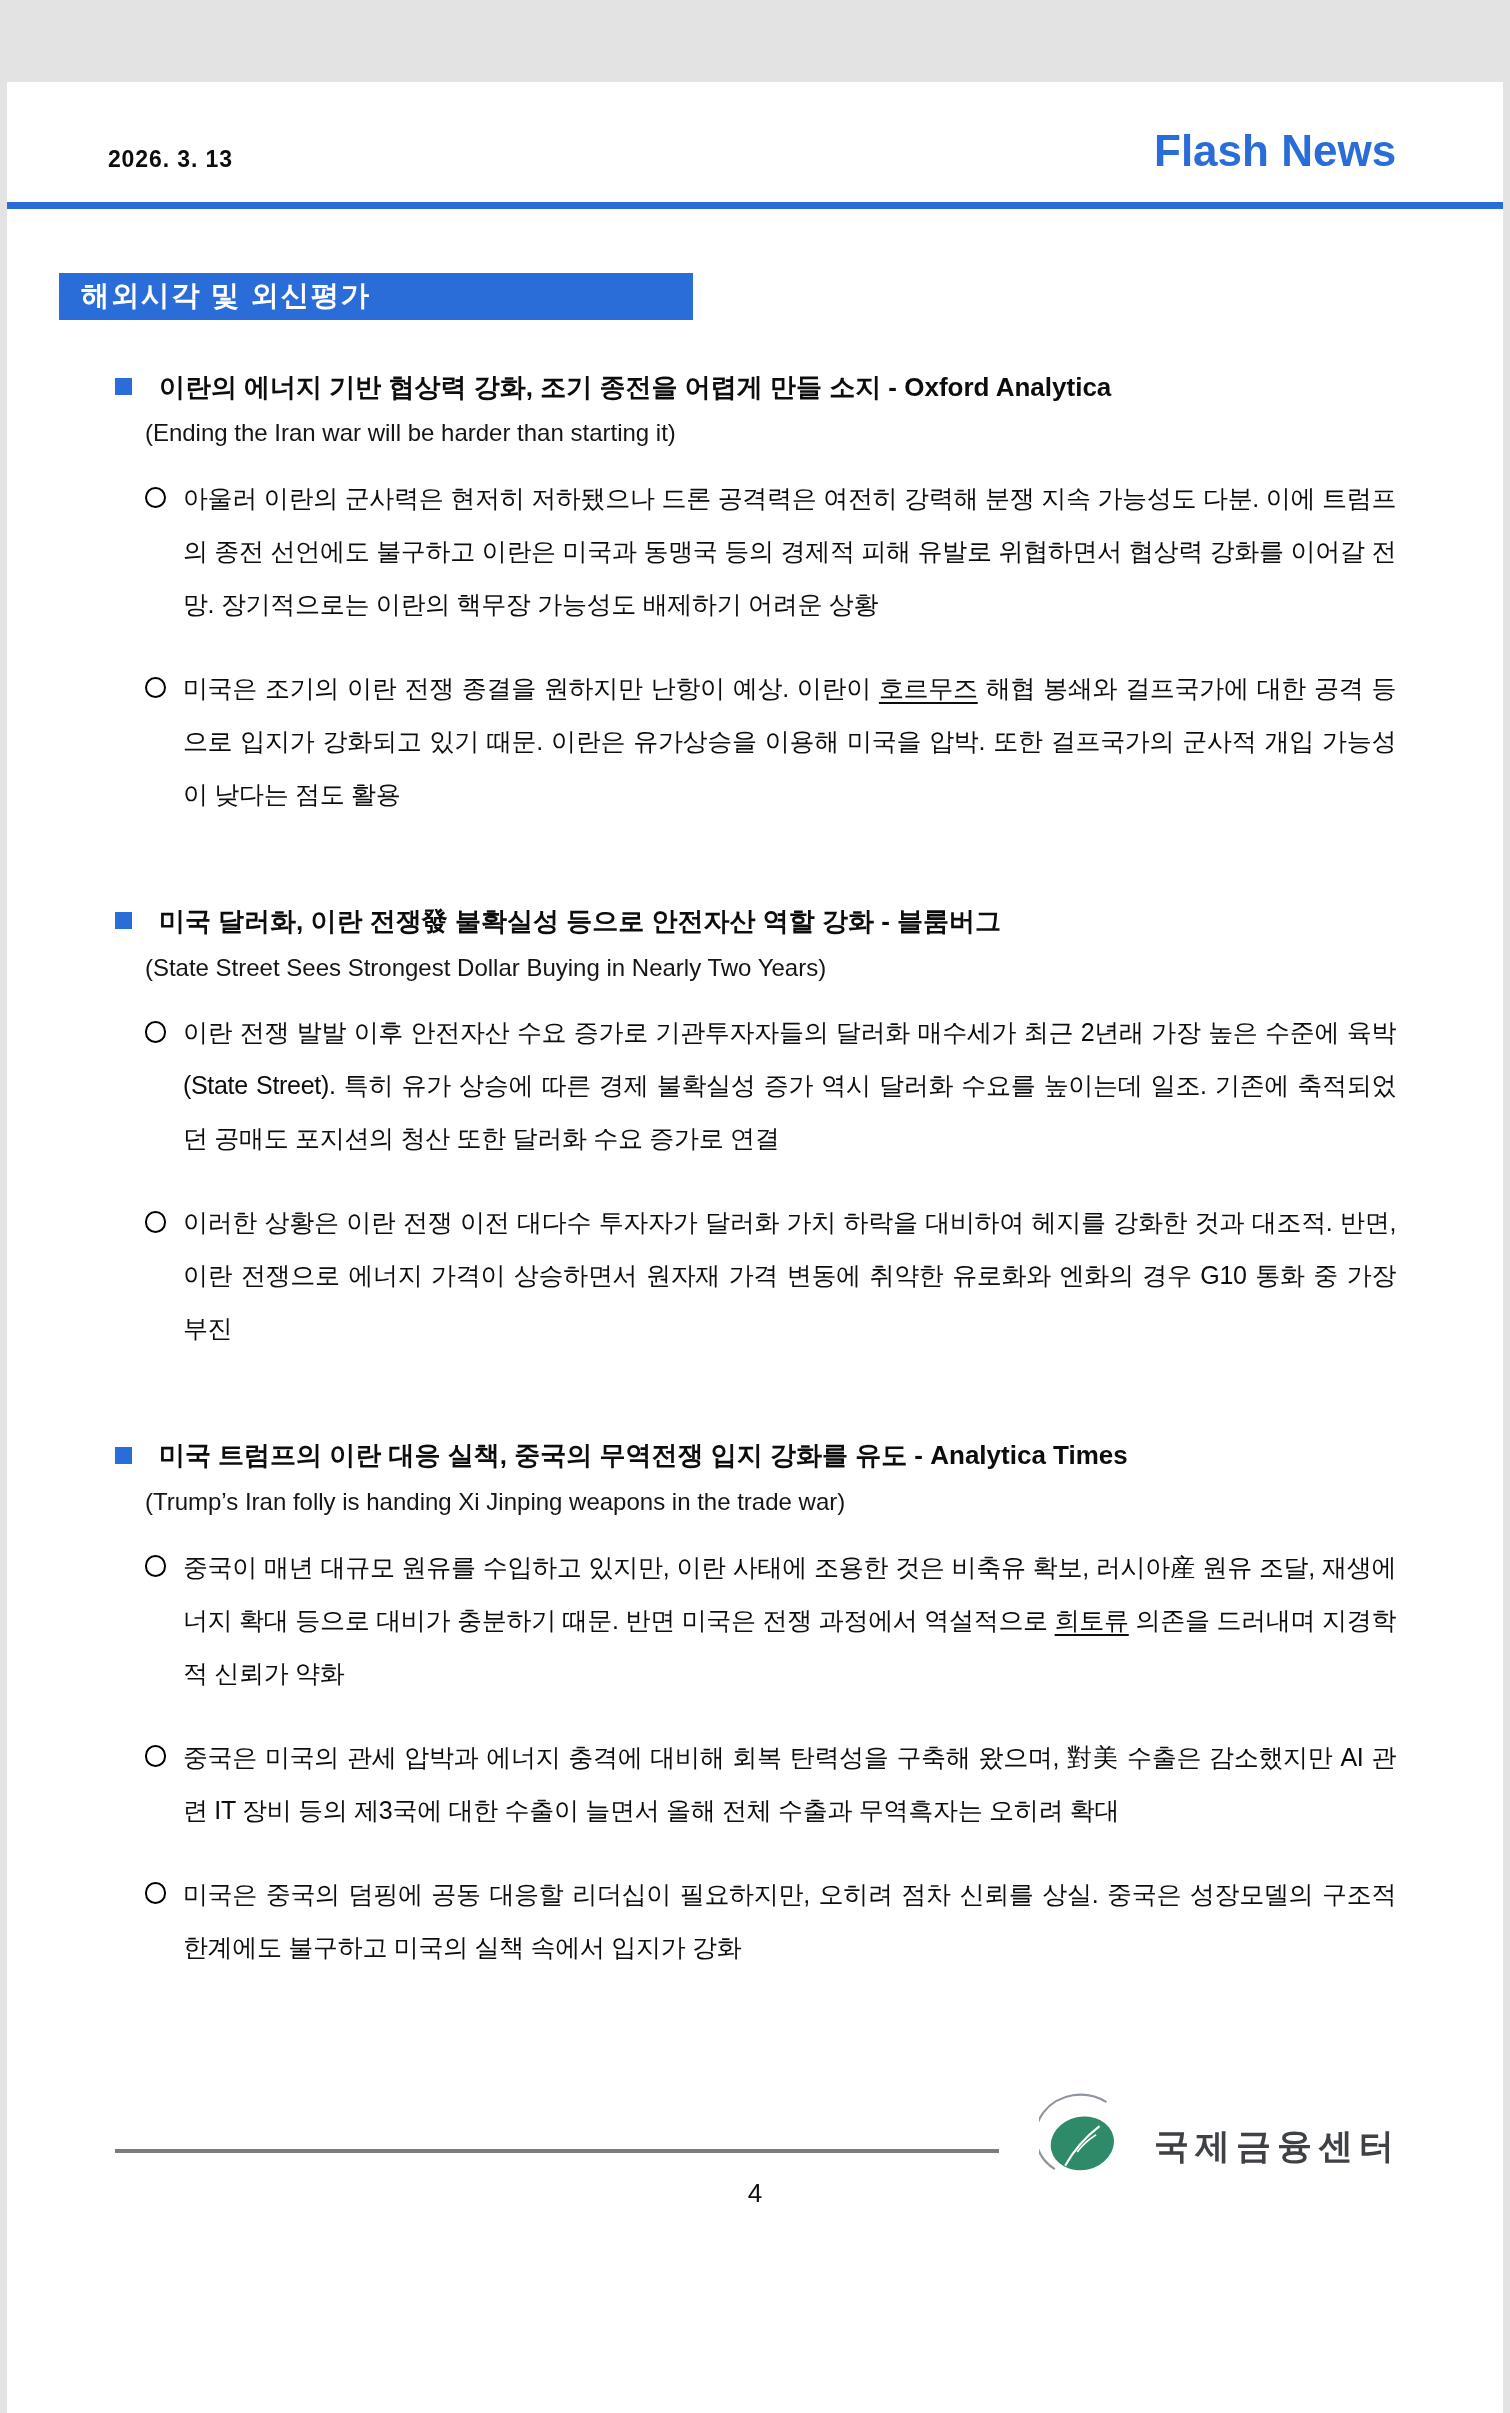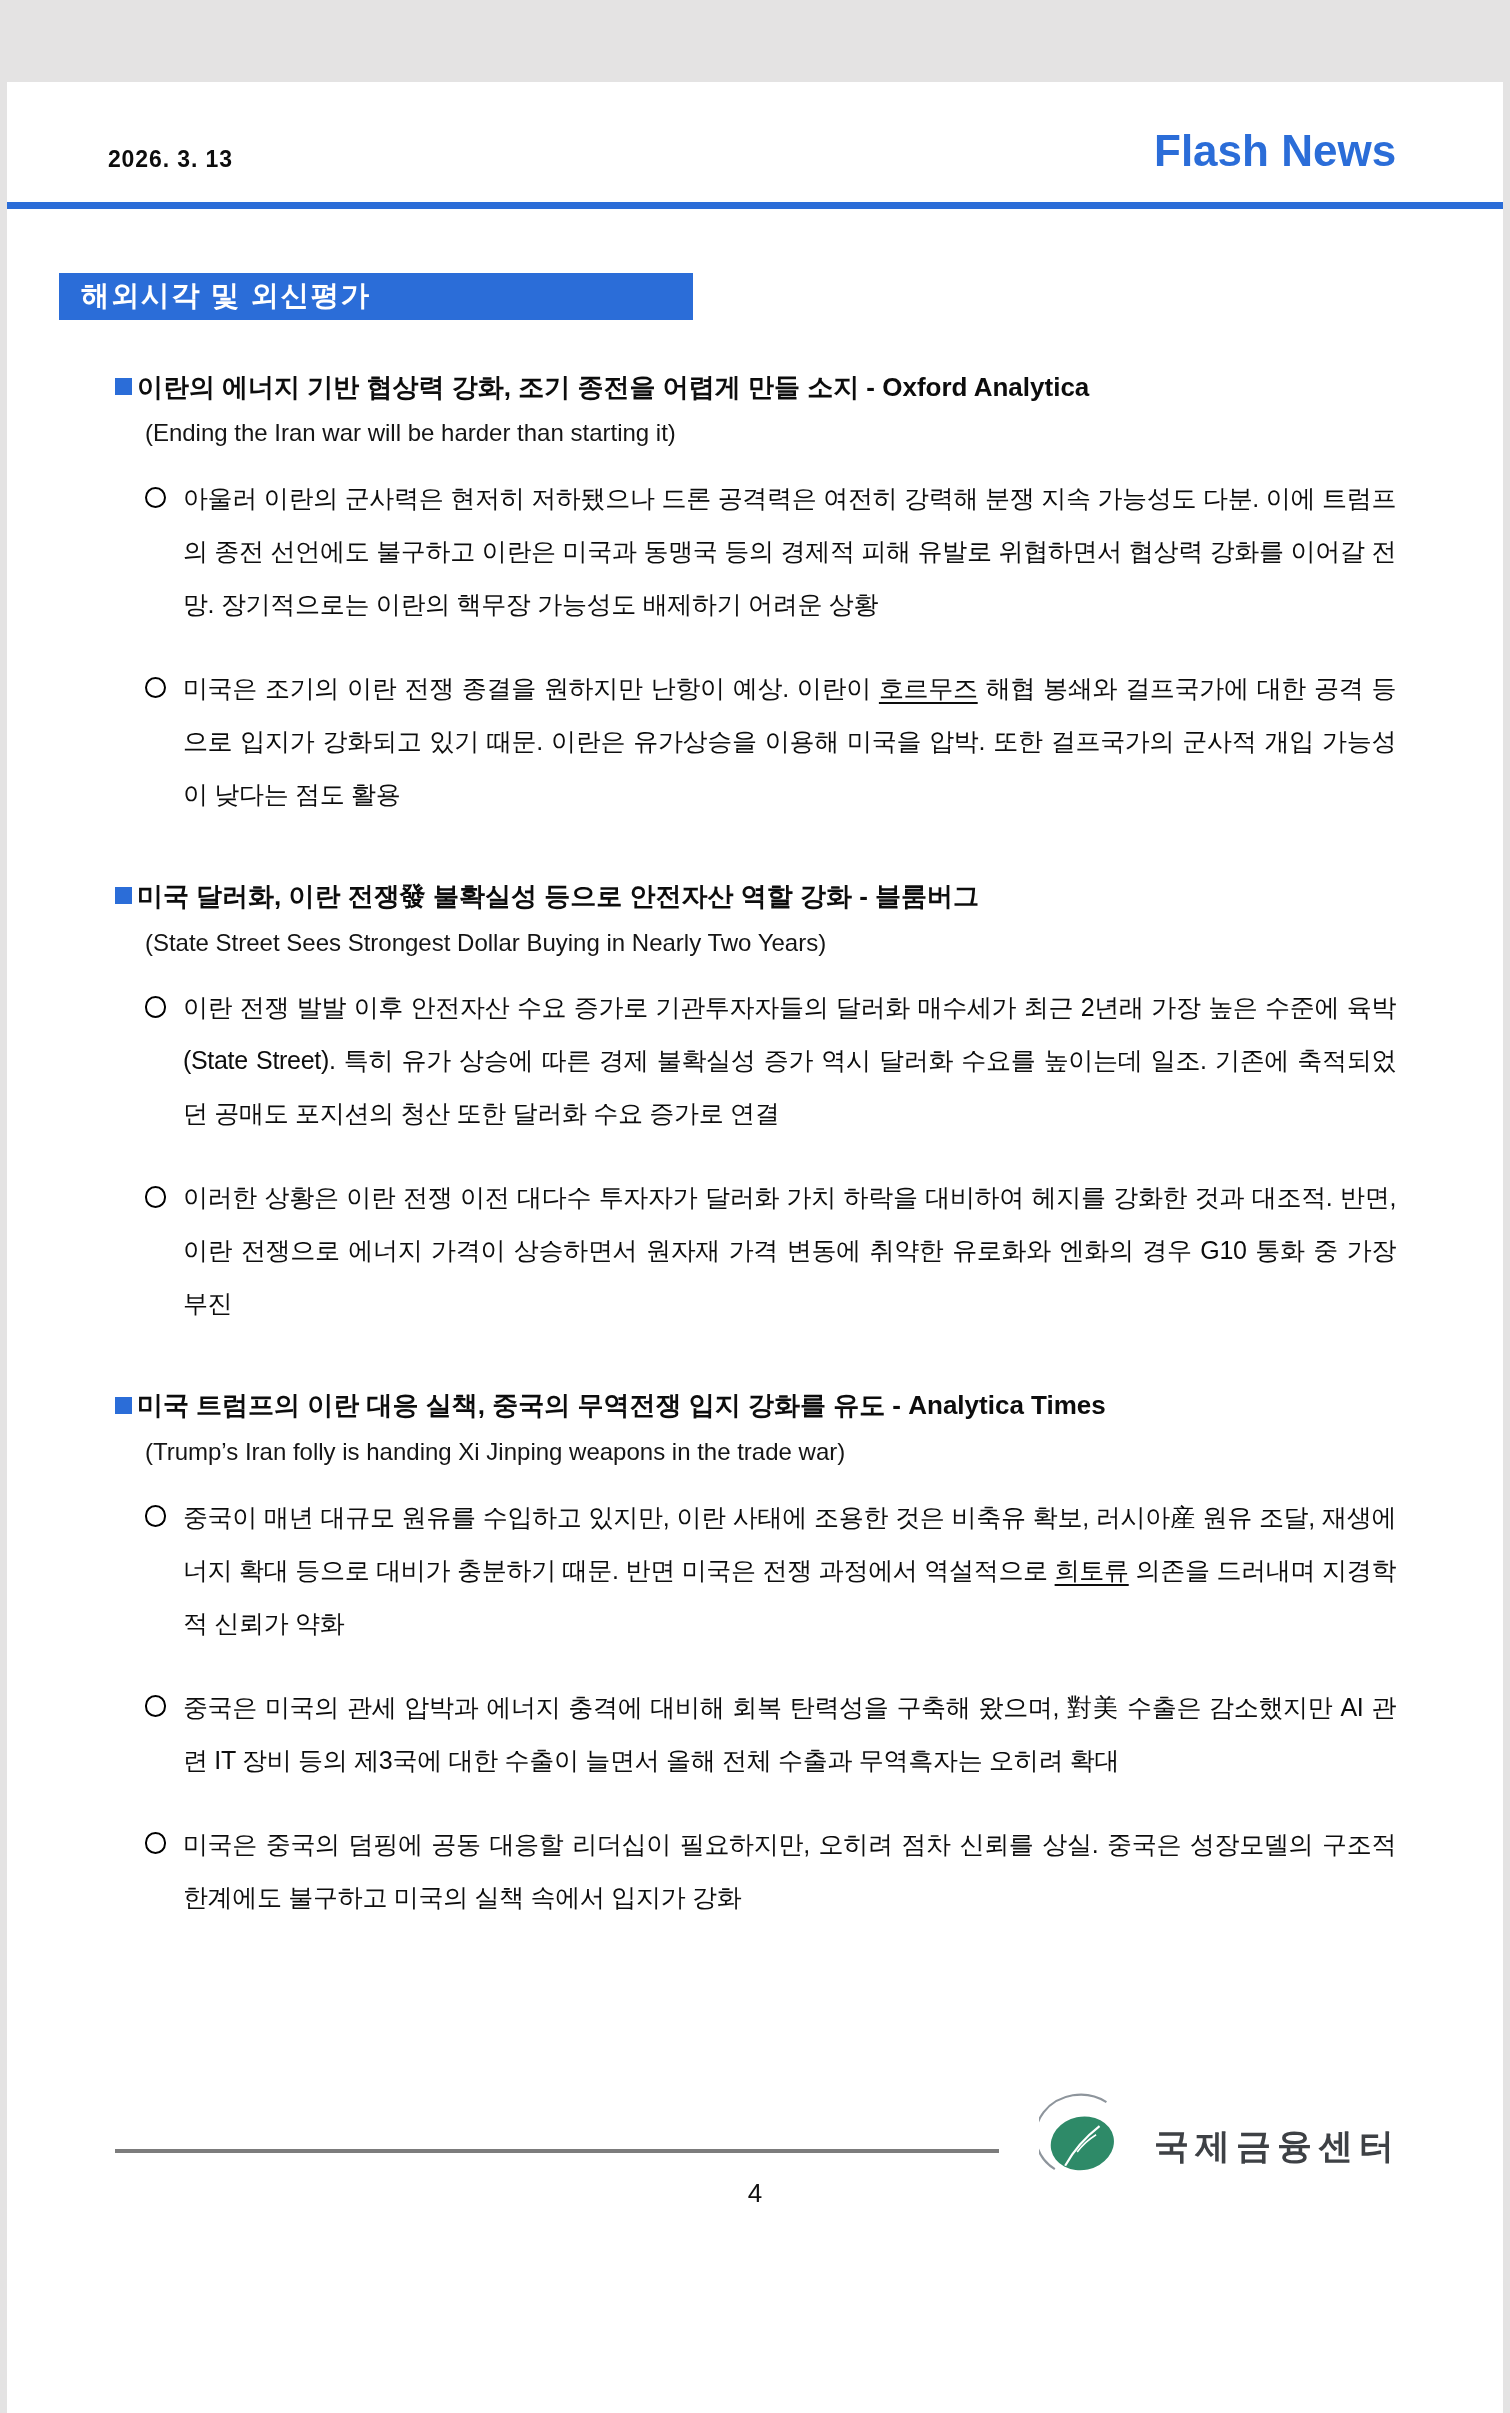--- a/index.html
+++ b/index.html
@@ -60,25 +60,25 @@
     display:flex;
     align-items:center;
     padding-left:22px;
     letter-spacing:1.7px;
   }
   
   .content{
     margin:0 107px 0 108px;
   }
   .article{margin-top:47px;}
-  .article + .article{margin-top:55px;}
+  .article + .article{margin-top:80px;}
   .headline{
     display:flex;
     align-items:flex-start;
-    gap:5px;
+    gap:27px;
     font-size:26px;
     font-weight:700;
     line-height:40px;
   }
   .sq-bullet{
     flex:0 0 auto;
     width:17px;height:17px;
     background:var(--accent_blue);
     margin-top:11.2px;
   }

